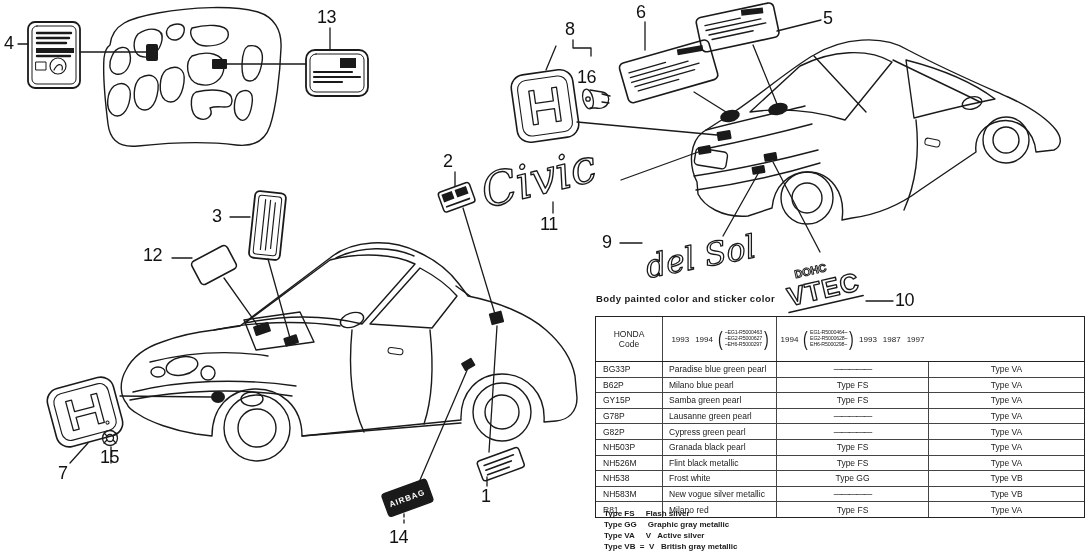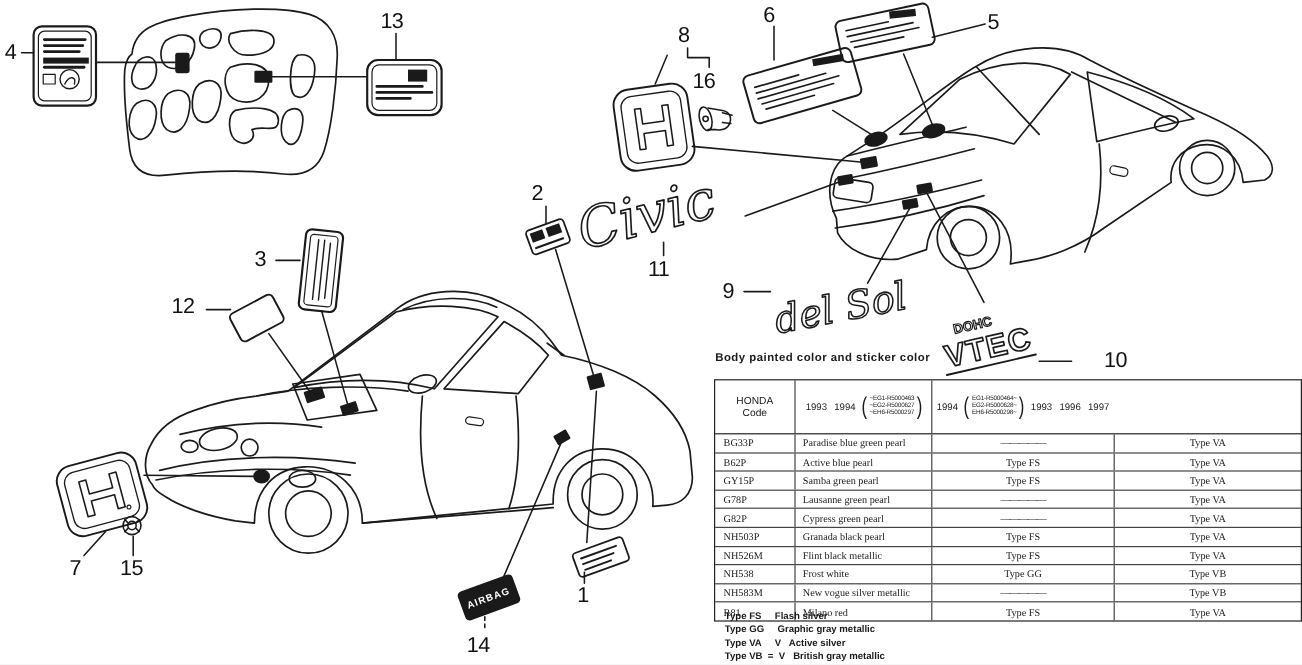--- a/index.html
+++ b/index.html
@@ -5,21 +5,21 @@
   html,body{margin:0;padding:0;background:#e8e8e8;}
   #canvas{position:relative;width:1085px;height:554px;background:#ffffff;overflow:hidden;
           font-family:"Liberation Sans",sans-serif;color:#1a1a1a;}
   svg{position:absolute;left:0;top:0;}
   .num{position:absolute;font-size:18px;font-weight:500;color:#111;letter-spacing:-.5px;line-height:1;}
   
   .tbl-title{position:absolute;left:596px;top:293px;font-size:9.5px;font-weight:bold;letter-spacing:.4px;}
   .tbl{position:absolute;left:595px;top:316px;width:488px;border:1.6px solid #222;background:#fff;}
   .thead,.tr{display:grid;grid-template-columns:66px 114px 152px 1fr;}
   .thead{height:44px;border-bottom:1.5px solid #222;}
-  .tr{height:14.6px;font-family:Liberation Serif, serif;}
+  .tr{height:14.6px;}
   .tr + .tr{border-top:1px solid #444;}
   .th,.td{border-left:1px solid #444;display:flex;align-items:center;justify-content:center;
           font-size:8.5px;white-space:nowrap;overflow:hidden;}
   .th:first-child,.td:first-child{border-left:none;}
   .td.code{justify-content:flex-start;padding-left:7px;}
   .td.name{justify-content:flex-start;padding-left:6px;}
   .th.codehead{flex-direction:column;line-height:10px;}
   .yr{margin:17px 3px;font-size:8px;}
   .par{font-size:20px;font-weight:200;margin:0 1px;transform:scaleX(.7);}
   .vins{display:flex;flex-direction:column;}
@@ -250,27 +250,27 @@
 
 <div class="num" style="left:481px;top:487px">1</div>
 <div class="num" style="left:443px;top:152px">2</div>
 <div class="num" style="left:212px;top:207px">3</div>
 <div class="num" style="left:4px;top:34px">4</div>
 <div class="num" style="left:823px;top:9px">5</div>
 <div class="num" style="left:636px;top:3px">6</div>
 <div class="num" style="left:58px;top:464px">7</div>
 <div class="num" style="left:565px;top:20px">8</div>
 <div class="num" style="left:602px;top:233px">9</div>
-<div class="num" style="left:920px;top:291px">10</div>
+<div class="num" style="left:895px;top:291px">10</div>
 <div class="num" style="left:540px;top:215px">11</div>
 <div class="num" style="left:143px;top:246px">12</div>
 <div class="num" style="left:317px;top:8px">13</div>
 <div class="num" style="left:389px;top:528px">14</div>
-<div class="num" style="left:100px;top:464px">15</div>
-<div class="num" style="left:577px;top:58px">16</div>
+<div class="num" style="left:100px;top:448px">15</div>
+<div class="num" style="left:577px;top:68px">16</div>
 
 <div class="tbl-title">Body painted color and sticker color</div>
 
 <div class="tbl">
   <div class="thead">
     <div class="th codehead">
       <span>HONDA</span>
       <span>Code</span>
     </div>
     <div class="th">
@@ -287,34 +287,34 @@
     <div class="th">
       <span class="yr">1994</span>
       <span class="par">(</span>
       <span class="vins">
         <i>EG1-R5000464~</i>
         <i>EG2-R5000628~</i>
         <i>EH6-R5000298~</i>
       </span>
       <span class="par">)</span>
       <span class="yr">1993</span>
-      <span class="yr">1996</span>
+      <span class="yr">1987</span>
       <span class="yr">1997</span>
     </div>
   </div>
 
   <div class="tr">
     <div class="td code">BG33P</div>
     <div class="td name">Paradise blue green pearl</div>
     <div class="td dash">—————</div>
     <div class="td">Type VA</div>
   </div>
   <div class="tr">
     <div class="td code">B62P</div>
-    <div class="td name">Active blue pearl</div>
+    <div class="td name">Milano blue pearl</div>
     <div class="td">Type FS</div>
     <div class="td">Type VA</div>
   </div>
   <div class="tr">
     <div class="td code">GY15P</div>
     <div class="td name">Samba green pearl</div>
     <div class="td">Type FS</div>
     <div class="td">Type VA</div>
   </div>
   <div class="tr">

